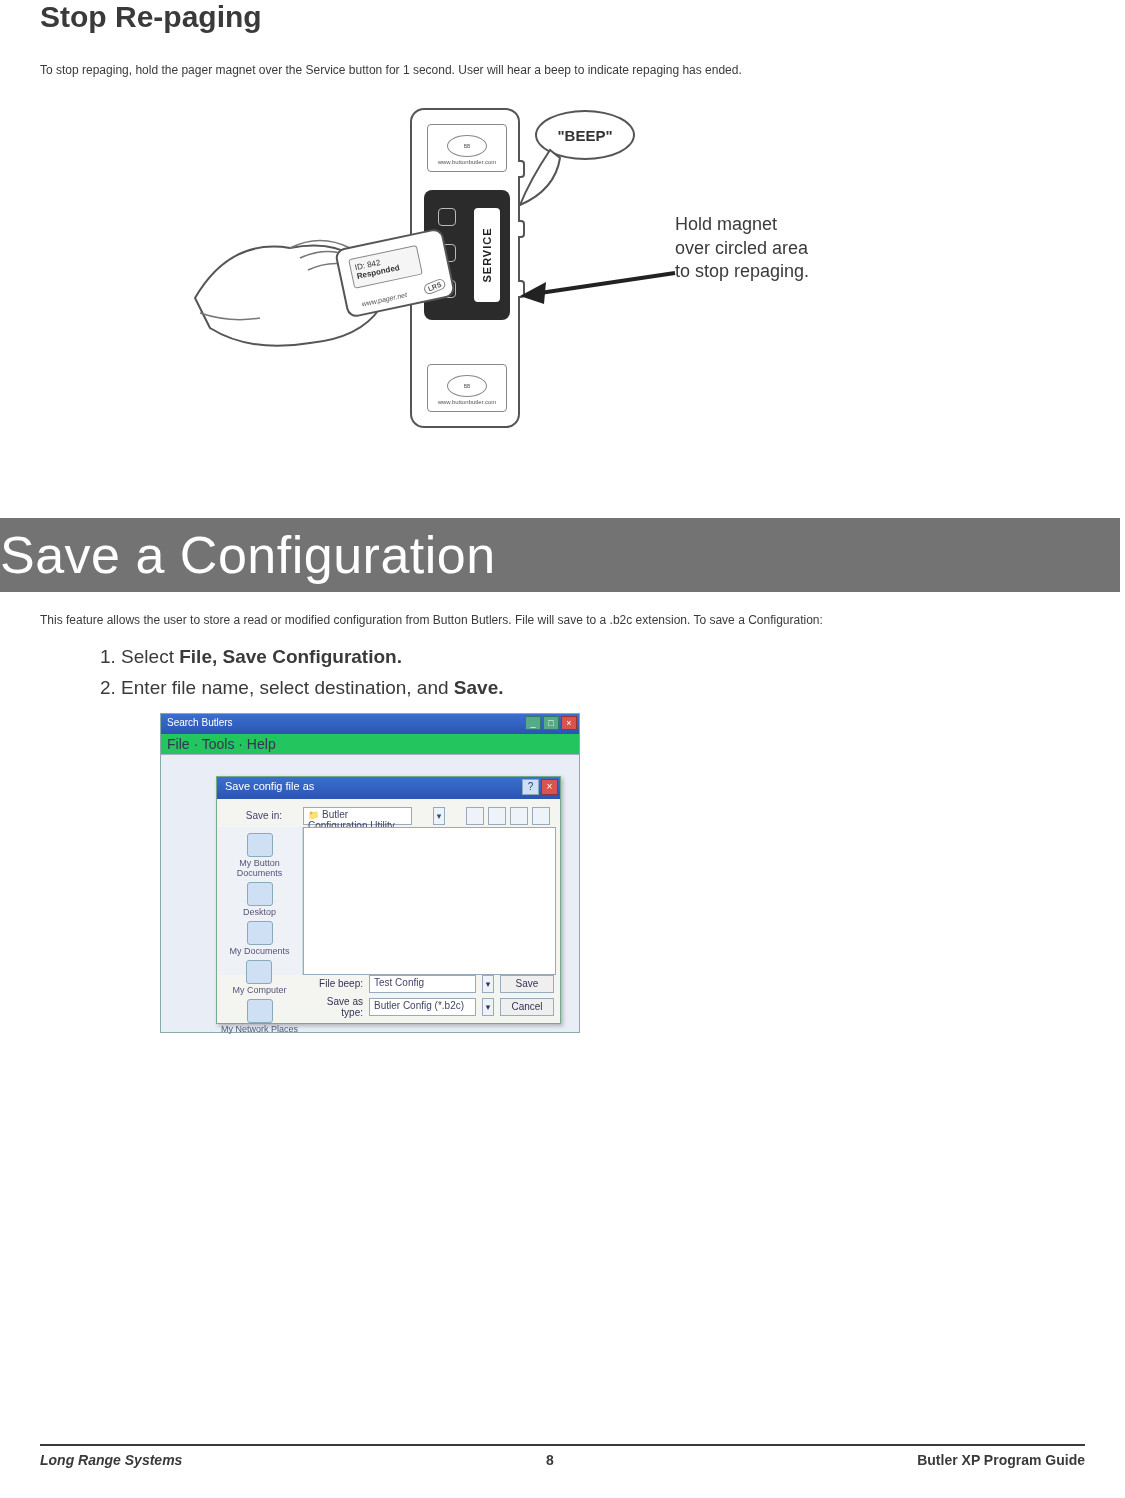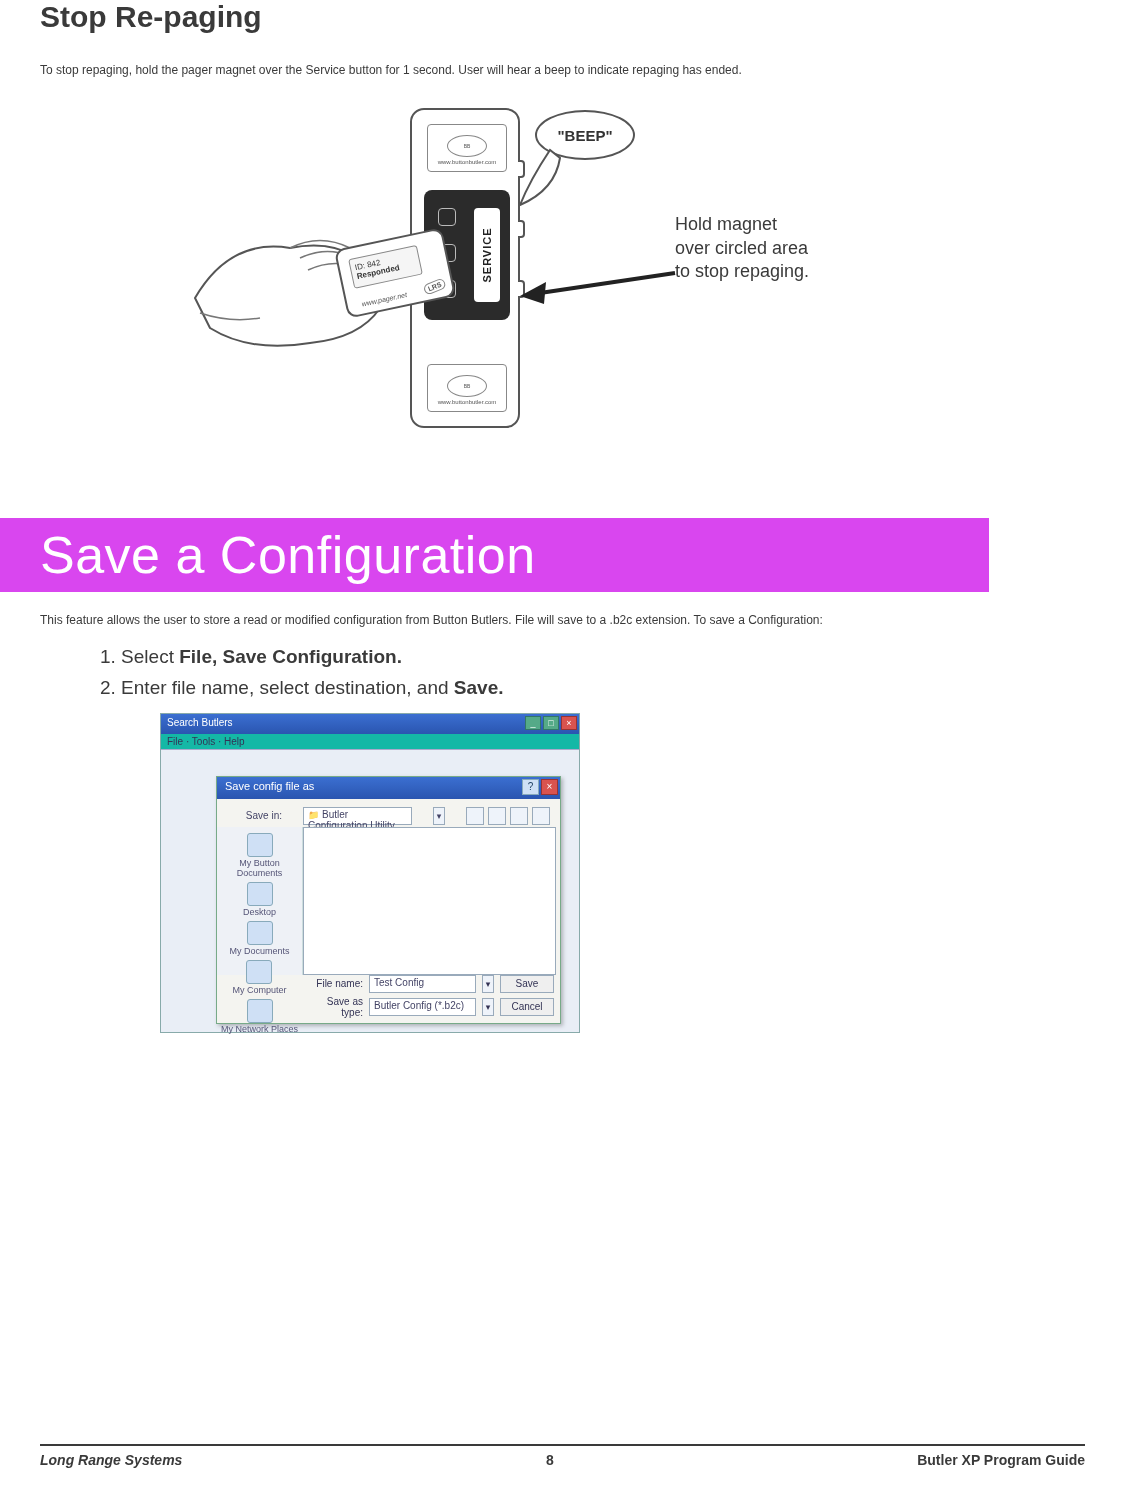--- a/index.html
+++ b/index.html
@@ -194,27 +194,26 @@
     left: 480px;
     top: 170px;
     width: 160px;
     height: 40px;
   }
   
   .black-bar {
     position: absolute;
     left: 0;
     top: 518px;
-    width: 989px;
+    width: 1120px;
     height: 74px;
-    background: #d946ef;
+    background: #737373;
     color: #fff;
     display: flex;
     align-items: center;
-    padding-left: 40px;
   }
   .black-bar-title {
     font-family: "Arial Narrow", Arial, sans-serif;
     font-stretch: condensed;
     font-size: 52px;
     font-weight: 300;
     letter-spacing: 0.5px;
   }
   .sec2-content {
     position: absolute;
@@ -261,23 +260,23 @@
     background: #d9534f;
     border: 1px solid #933;
     color: #fff;
     font-size: 9px;
     text-align: center;
     line-height: 12px;
   }
   .win-btn.min { background:#5a8; border-color:#376; }
   .win-btn.max { background:#5a8; border-color:#376; }
   .menubar {
-    background: #14b8a6;
+    background: #22c55e;
     padding: 2px 6px;
-    font-size: 10px;
+    font-size: 14px;
     color: #335;
     border-bottom: 1px solid #aac;
   }
   .dialog {
     position: absolute;
     left: 55px;
     top: 62px;
     width: 345px;
     height: 248px;
     border: 1px solid #7a8;
@@ -554,21 +553,21 @@
         <div class="place-item">
           <div class="place-icon"></div>
           <span>My Network Places</span>
         </div>
       </div>
 
       <div class="file-area"></div>
 
       <div class="dlg-bottom">
         <div class="dlg-bottom-row">
-          <span class="dlg-label">File name:</span>
+          <span class="dlg-label">File beep:</span>
           <div class="dlg-field">Test Config</div>
           <div style="width:12px;height:18px;border:1px solid #9ab;background:#eef3fa;text-align:center;line-height:16px;font-size:9px">▾</div>
           <div class="dlg-btn">Save</div>
         </div>
         <div class="dlg-bottom-row">
           <span class="dlg-label">Save as type:</span>
           <div class="dlg-field">Butler Config (*.b2c)</div>
           <div style="width:12px;height:18px;border:1px solid #9ab;background:#eef3fa;text-align:center;line-height:16px;font-size:9px">▾</div>
           <div class="dlg-btn">Cancel</div>
         </div>

